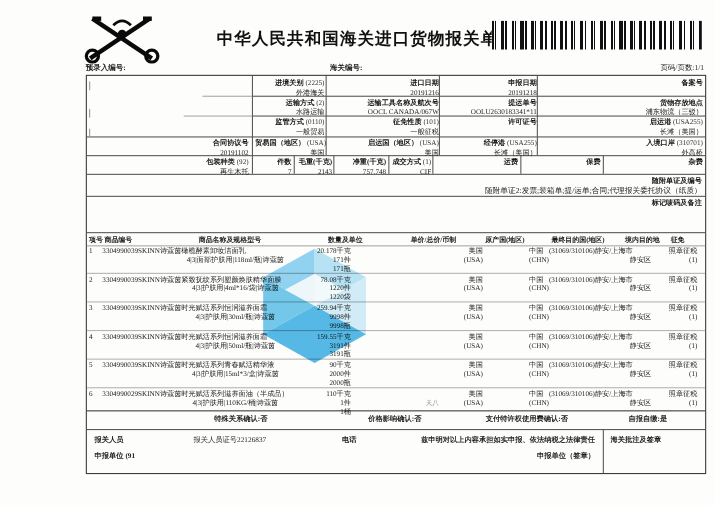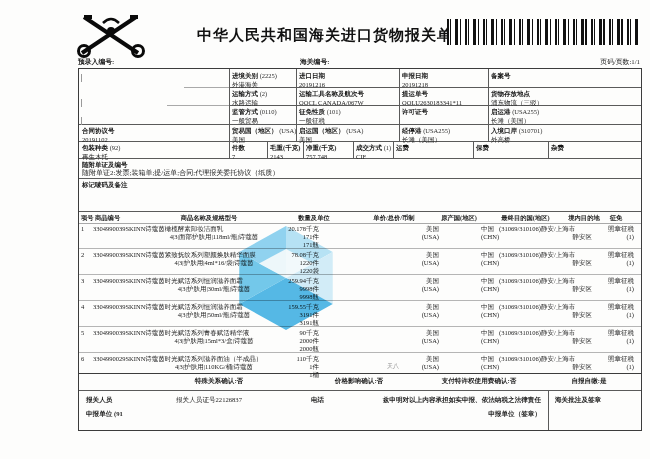--- a/index.html
+++ b/index.html
@@ -13,21 +13,21 @@
   .barcode{position:absolute;left:447px;top:19px;width:191px;height:26px;
            background:repeating-linear-gradient(90deg,#111 0 2px,#fff 2px 3px,#111 3px 4px,#fff 4px 8px,#111 8px 11px,#fff 11px 12.5px,#111 12.5px 14px,#fff 14px 18px);}
   .toplbl{position:absolute;font-size:6.8px;font-weight:bold;white-space:nowrap;}
   
   .form{position:absolute;left:78px;top:68px;width:562px;height:361px;
         border:1.6px solid #3c3c3c;box-sizing:content-box;}
   .hline{position:absolute;height:0;border-top:1px solid #5a5a5a;}
   .hline.light{border-top:1px solid #a9a9a9;}
   .hline.thick{border-top:1.8px solid #3c3c3c;}
   .vline{position:absolute;width:0;border-left:1px solid #5a5a5a;}
-  .hcell{position:absolute;font-size:6.5px;line-height:9px;white-space:nowrap;}
+  .hcell{position:absolute;font-size:6.5px;line-height:9px;white-space:nowrap;text-align:right;}
   .hcell .lbl{font-weight:bold;color:#151515;}
   .hcell .code{font-weight:normal;color:#2e2e2e;}
   .hcell .val{font-weight:normal;color:#222;}
   
   .ghead{position:absolute;font-size:6.3px;font-weight:bold;white-space:nowrap;text-align:center;}
   #goods-rows{position:absolute;left:0;top:154px;width:562px;height:150px;}
   .grow{position:relative;height:25px;}
   .grow + .grow{border-top:1px solid #b5b5b5;}
   .grow span{display:block;}
   .g-abs{position:absolute;font-size:6.5px;line-height:8px;white-space:nowrap;color:#222;}

